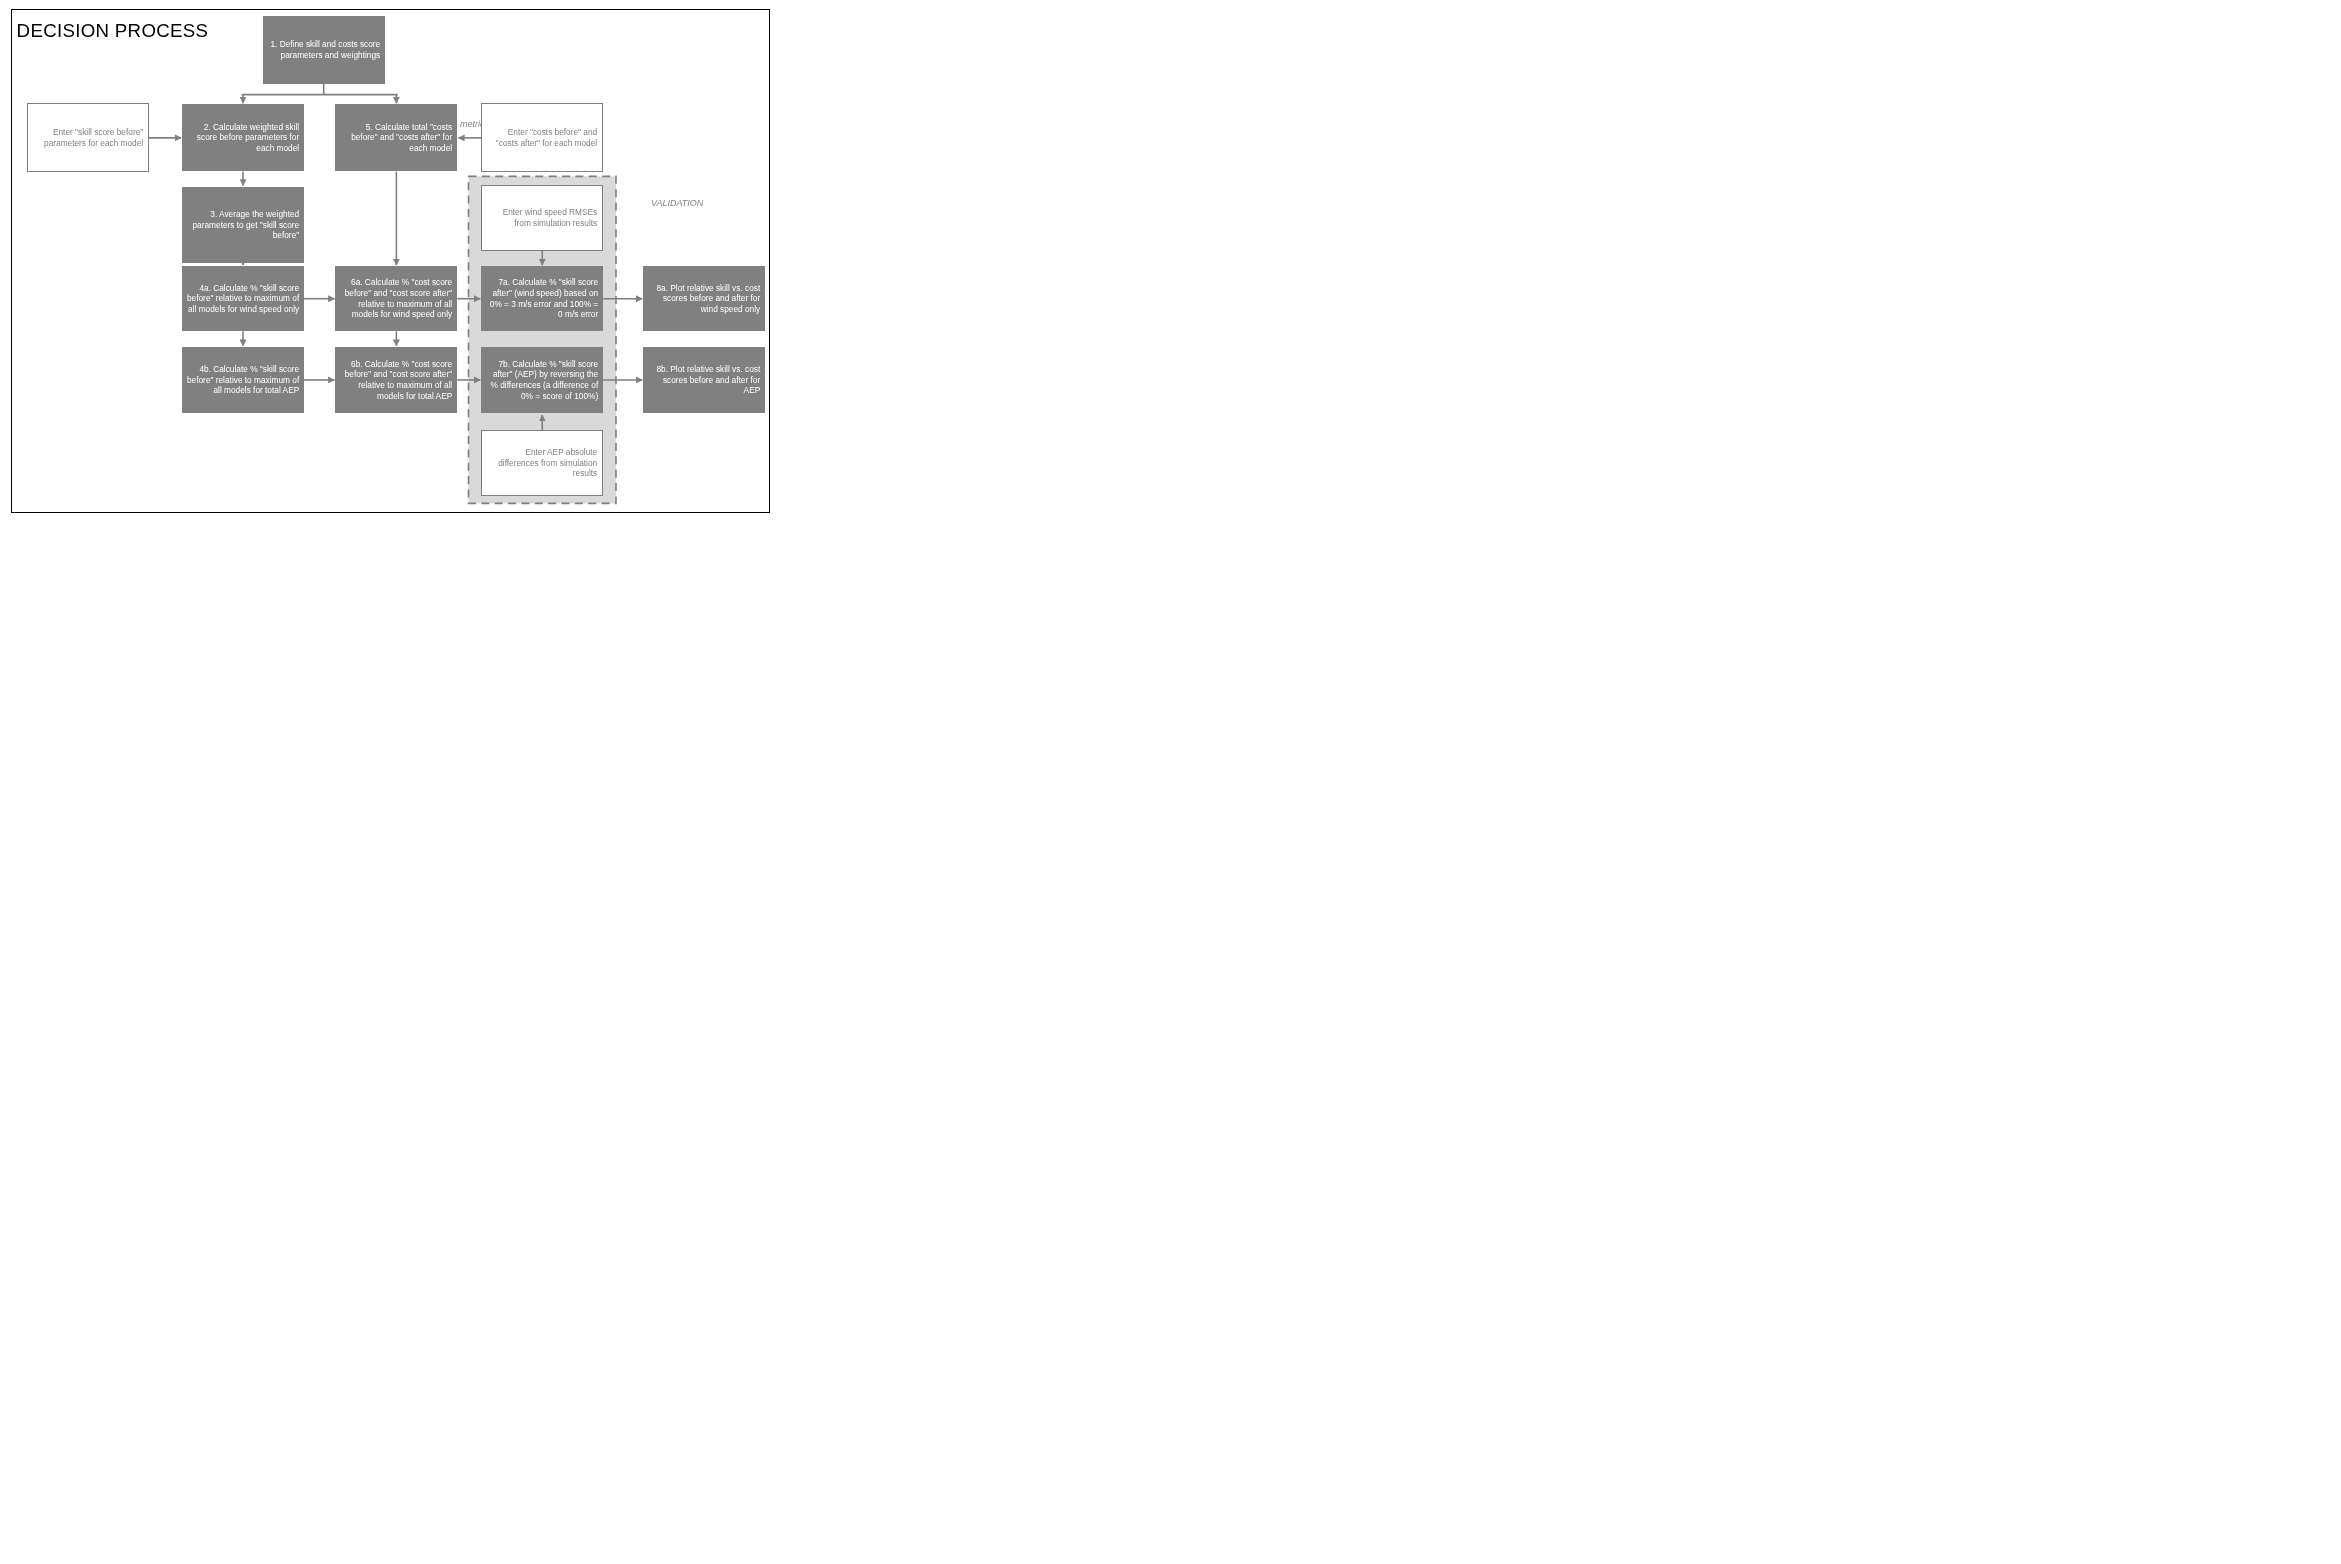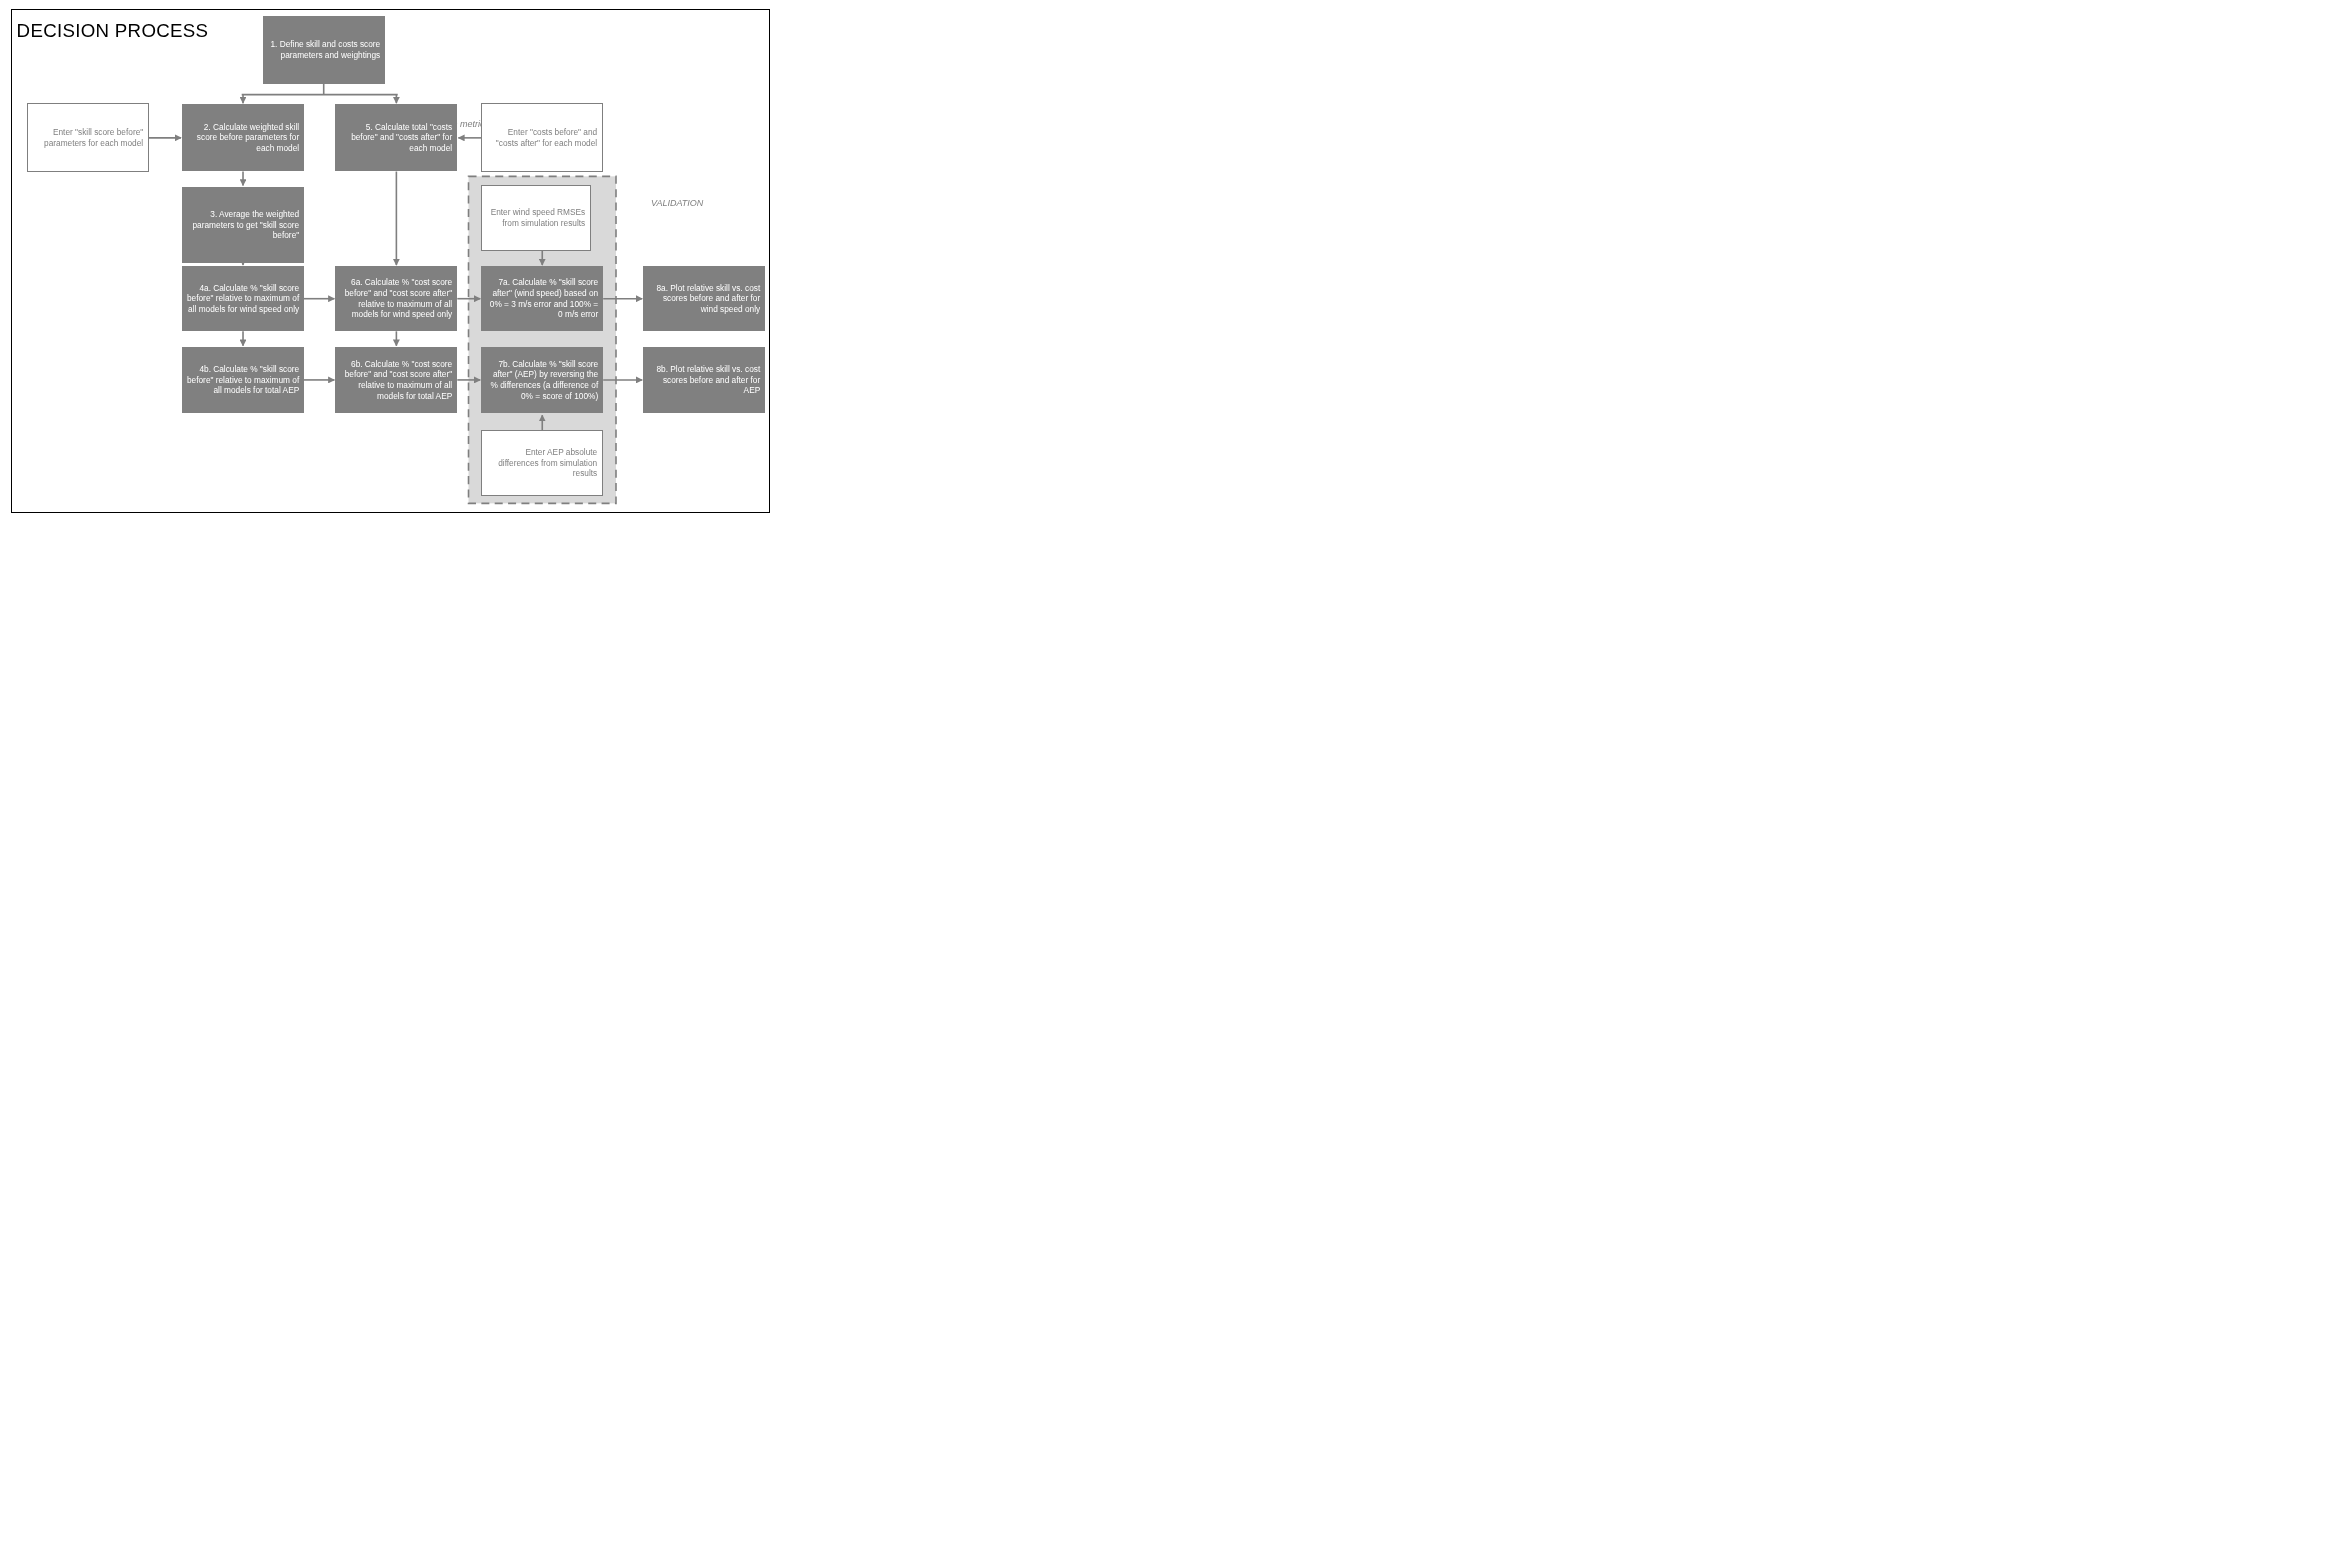--- a/index.html
+++ b/index.html
@@ -111,21 +111,21 @@
   <div class="flow-label lbl-validation">VALIDATION</div>
 
   <div class="node gray" style="left:263px;top:16px;width:122px;height:68px">1. Define skill and costs score parameters and weightings</div>
 
   <div class="node white" style="left:27px;top:103px;width:122px;height:69px">Enter "skill score before" parameters for each model</div>
   <div class="node gray" style="left:182px;top:104px;width:122px;height:67px">2. Calculate weighted skill score before parameters for each model</div>
   <div class="node gray" style="left:335px;top:104px;width:122px;height:67px">5. Calculate total "costs before" and "costs after" for each model</div>
   <div class="node white" style="left:481px;top:103px;width:122px;height:69px">Enter "costs before" and "costs after" for each model</div>
 
   <div class="node gray" style="left:182px;top:187px;width:122px;height:76px">3. Average the weighted parameters to get "skill score before"</div>
-  <div class="node white" style="left:481px;top:185px;width:110px;height:66px">Enter wind speed RMSEs from simulation results</div>
+  <div class="node white" style="left:481px;top:185px;width:122px;height:66px">Enter wind speed RMSEs from simulation results</div>
 
   <div class="node gray" style="left:182px;top:266px;width:122px;height:65px">4a. Calculate % "skill score before" relative to maximum of all models for wind speed only</div>
   <div class="node gray" style="left:335px;top:266px;width:122px;height:65px">6a. Calculate % "cost score before" and "cost score after" relative to maximum of all models for wind speed only</div>
   <div class="node gray" style="left:481px;top:266px;width:122px;height:65px">7a. Calculate % "skill score after" (wind speed) based on 0% = 3 m/s error and 100% = 0 m/s error</div>
   <div class="node gray" style="left:643px;top:266px;width:122px;height:65px">8a. Plot relative skill vs. cost scores before and after for wind speed only</div>
 
   <div class="node gray" style="left:182px;top:347px;width:122px;height:66px">4b. Calculate % "skill score before" relative to maximum of all models for total AEP</div>
   <div class="node gray" style="left:335px;top:347px;width:122px;height:66px">6b. Calculate % "cost score before" and "cost score after" relative to maximum of all models for total AEP</div>
   <div class="node gray" style="left:481px;top:347px;width:122px;height:66px">7b. Calculate % "skill score after" (AEP) by reversing the % differences (a difference of 0% = score of 100%)</div>
   <div class="node gray" style="left:643px;top:347px;width:122px;height:66px">8b. Plot relative skill vs. cost scores before and after for AEP</div>

